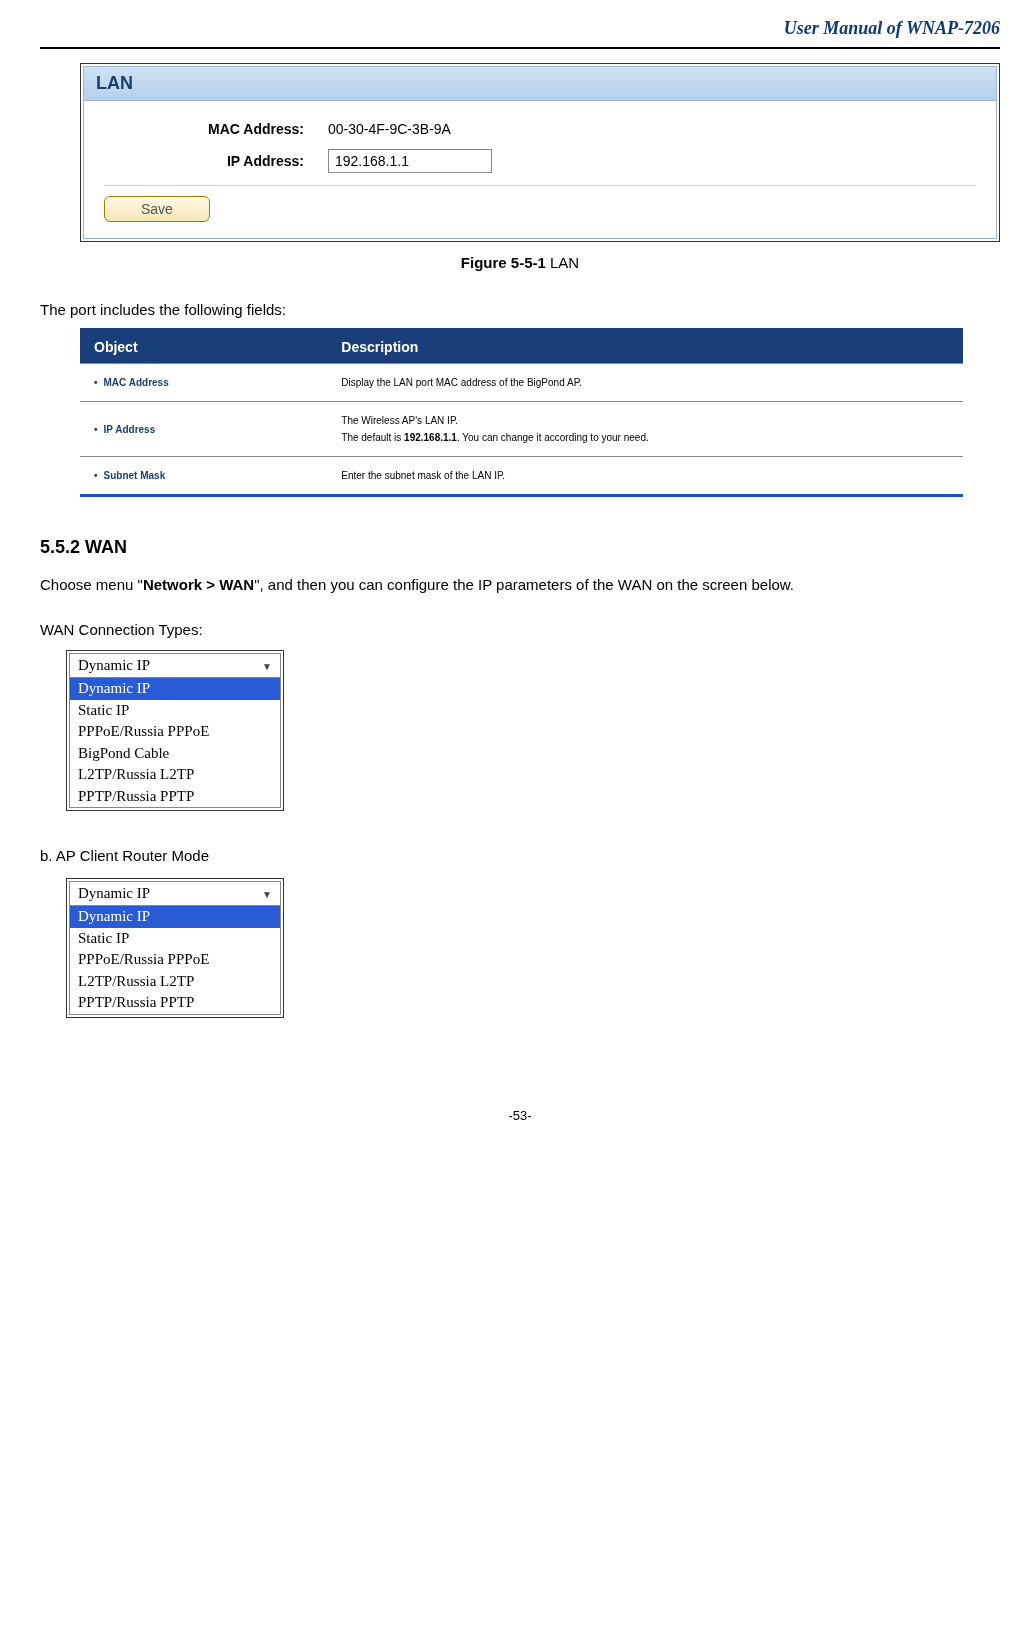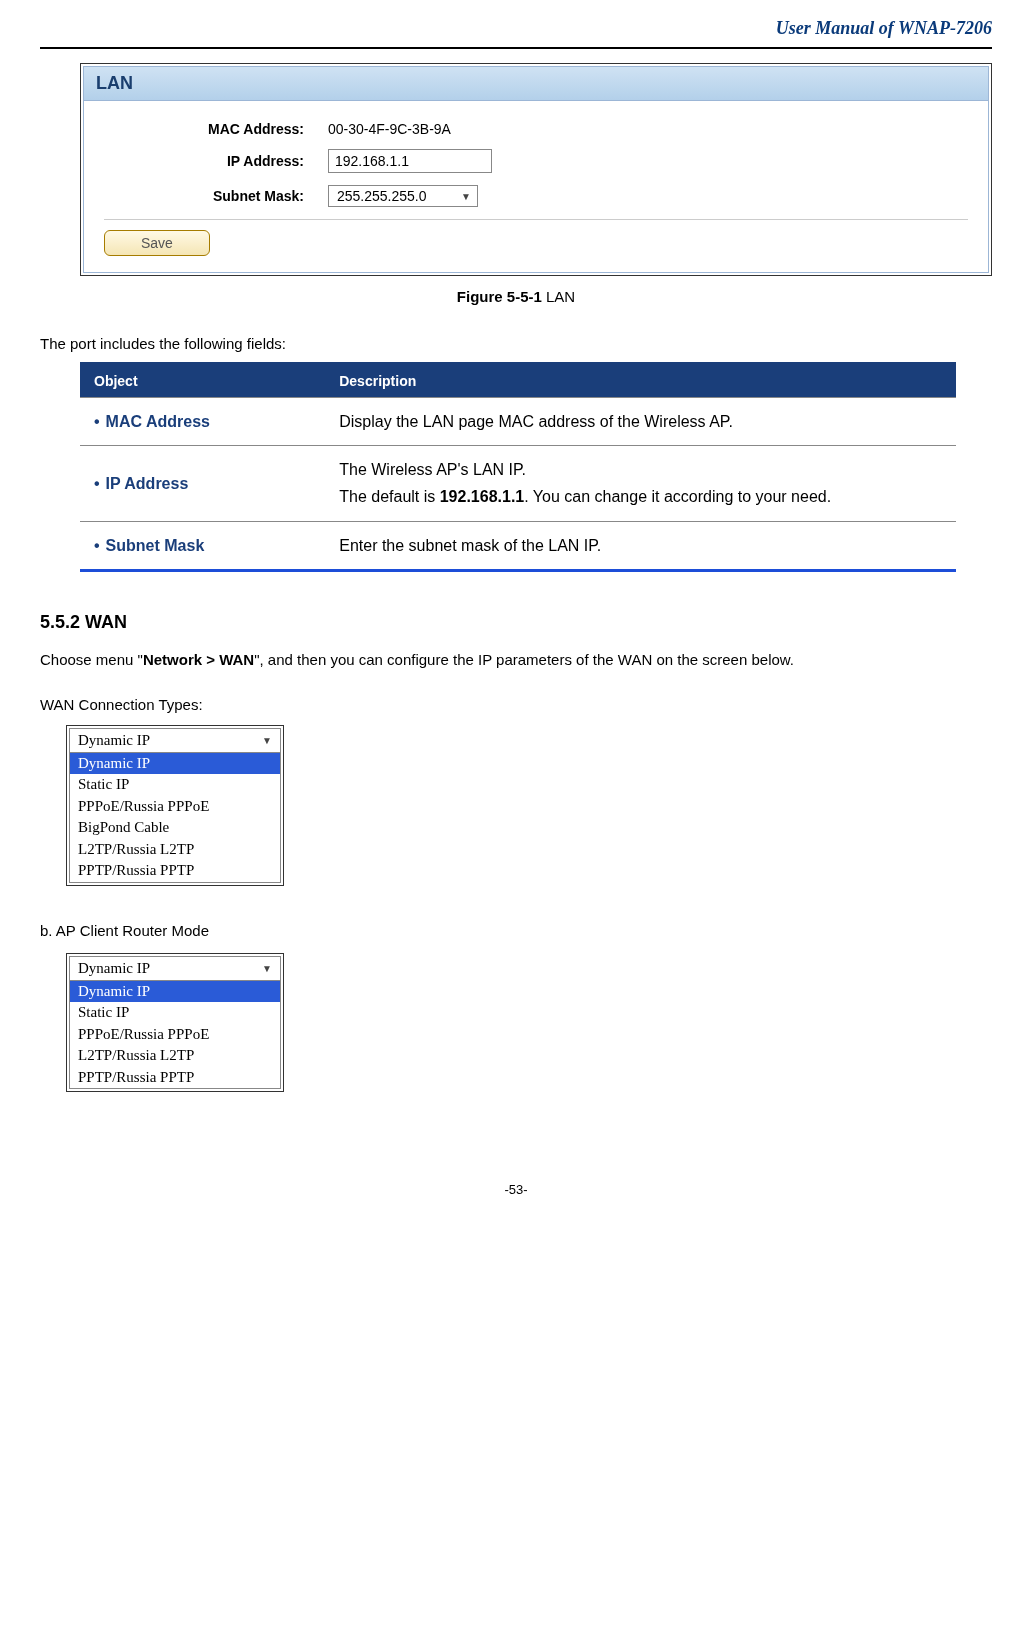--- a/index.html
+++ b/index.html
@@ -6,21 +6,21 @@
     font-family: Arial, Helvetica, sans-serif;
     margin: 0;
     padding: 0;
     background: #fff;
     color: #000;
     font-size: 14px;
   }
   .page {
     width: 1032px;
     margin: 0 auto;
-    padding: 10px 40px 20px 40px;
+    padding: 10px 32px 20px 40px;
     box-sizing: border-box;
   }
   .page-header {
     text-align: right;
     font-style: italic;
     font-weight: bold;
     color: #0a3a7a;
     font-size: 18px;
     padding: 8px 0;
     border-bottom: 2px solid #000;
@@ -126,21 +126,21 @@
     text-align: left;
     padding: 8px 14px;
     border-top: 3px solid #1a3e7a;
     margin-left: 20px;
   }
   .obj-table td {
     border-top: 1px solid #888;
     border-bottom: 1px solid #888;
     padding: 10px 14px;
     vertical-align: middle;
-    font-size: 16px;
+    font-size: 10px;
     line-height: 1.7;
   }
   .obj-table tbody tr:last-child td {
     border-bottom: 3px solid #1d4ed8;
   }
   .obj-name {
     color: #1a3e7a;
     font-weight: bold;
     width: 28%;
   }
@@ -222,28 +222,20 @@
       <div class="lan-titlebar">LAN</div>
       <div class="lan-body">
         <div class="lan-row">
           <div class="lan-label">MAC Address:</div>
           <div class="lan-value">00-30-4F-9C-3B-9A</div>
         </div>
         <div class="lan-row">
           <div class="lan-label">IP Address:</div>
           <div class="lan-value"><input class="lan-input" value="192.168.1.1" style=""></div>
         </div>
-        <div class="lan-row">
-          <div class="lan-label">Subnet Mask:</div>
-          <div class="lan-value">
-            <div class="lan-select">
-              <span>255.255.255.0</span>
-            </div>
-          </div>
-        </div>
         <div class="lan-save-row">
           <span class="lan-save-btn">Save</span>
         </div>
       </div>
     </div>
   </div>
 
   <div class="figure-caption">
     <b>Figure 5-5-1</b><span> LAN</span>
   </div>
@@ -253,21 +245,21 @@
   <table class="obj-table">
     <thead>
       <tr>
         <th>Object</th>
         <th>Description</th>
       </tr>
     </thead>
     <tbody>
       <tr>
         <td class="obj-name"><span class="obj-bullet">•</span><span>MAC Address</span></td>
-        <td>Display the LAN page MAC address of the Wireless AP.</td>
+        <td>Display the LAN port MAC address of the BigPond AP.</td>
       </tr>
       <tr>
         <td class="obj-name"><span class="obj-bullet">•</span><span>IP Address</span></td>
         <td>The Wireless AP's LAN IP.<br>The default is <b>192.168.1.1</b>. You can change it according to your need.</td>
       </tr>
       <tr>
         <td class="obj-name"><span class="obj-bullet">•</span><span>Subnet Mask</span></td>
         <td>Enter the subnet mask of the LAN IP.</td>
       </tr>
     </tbody>

